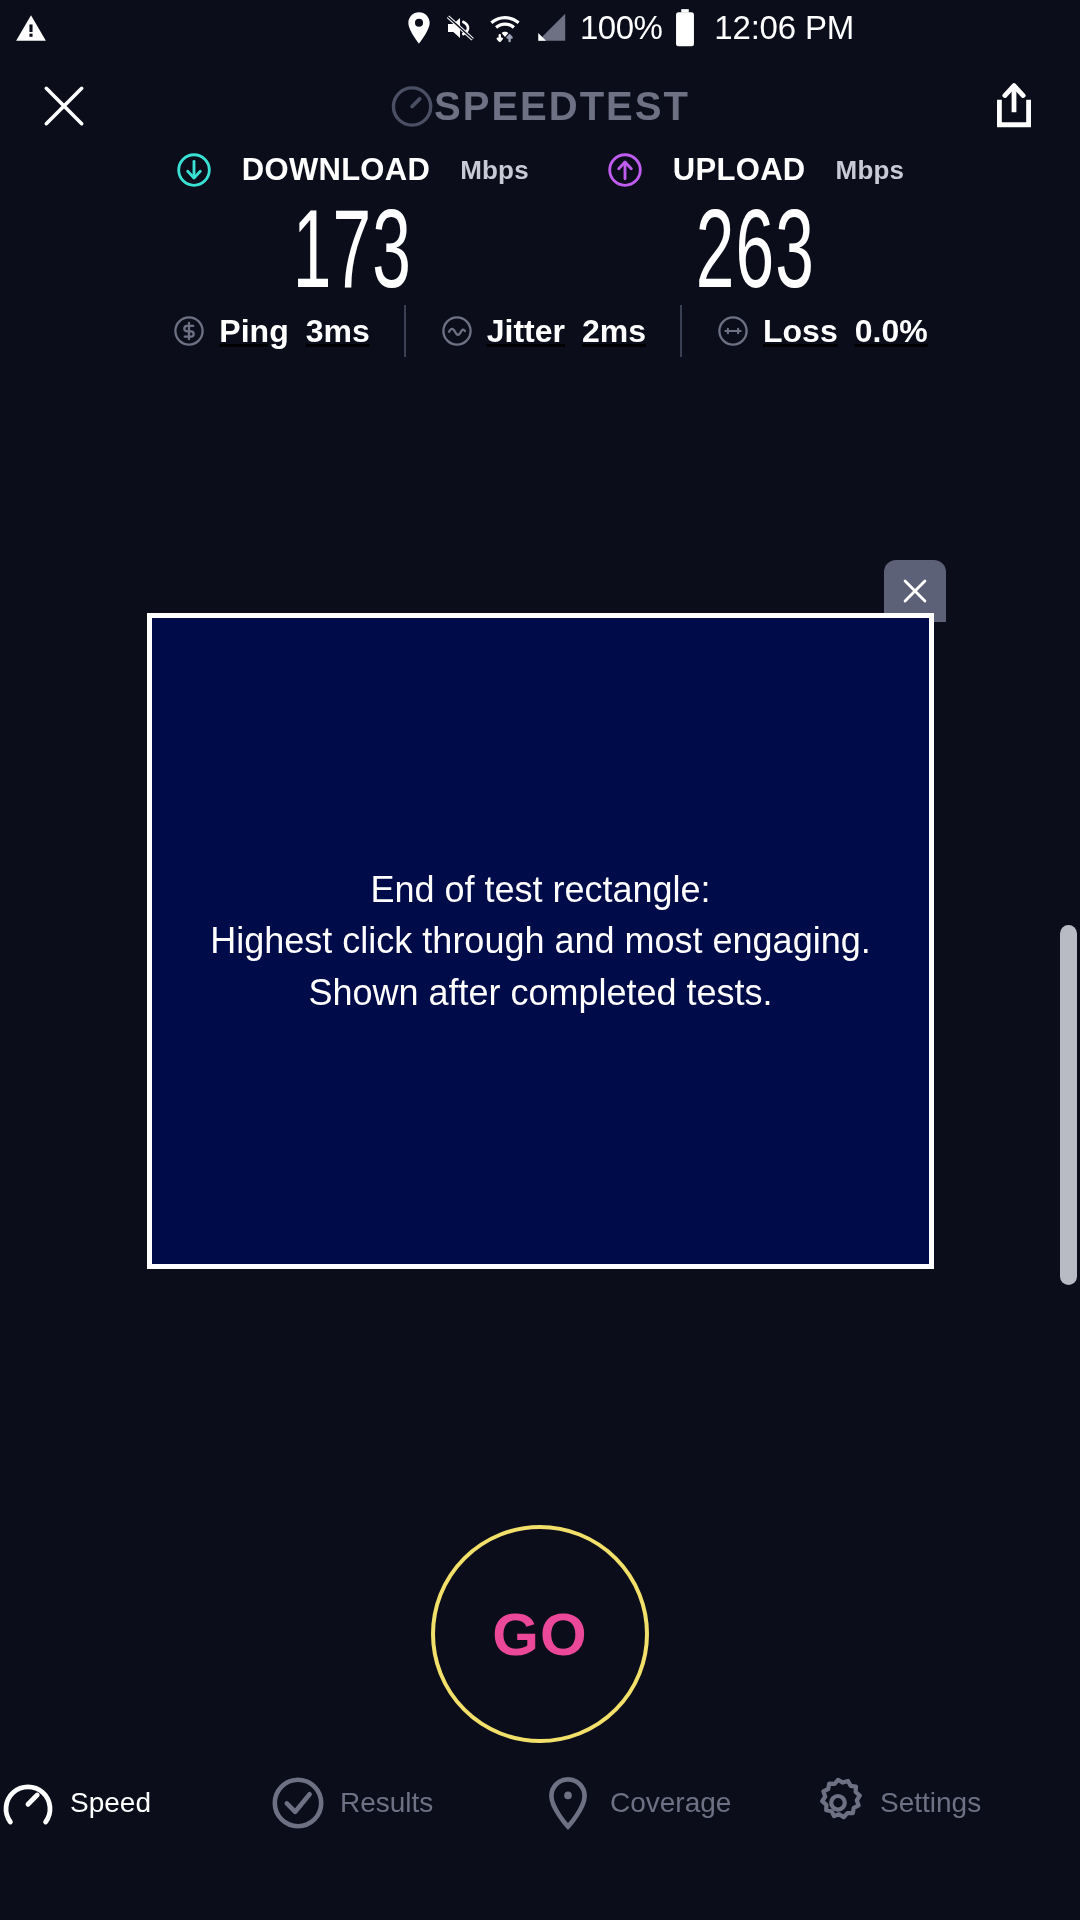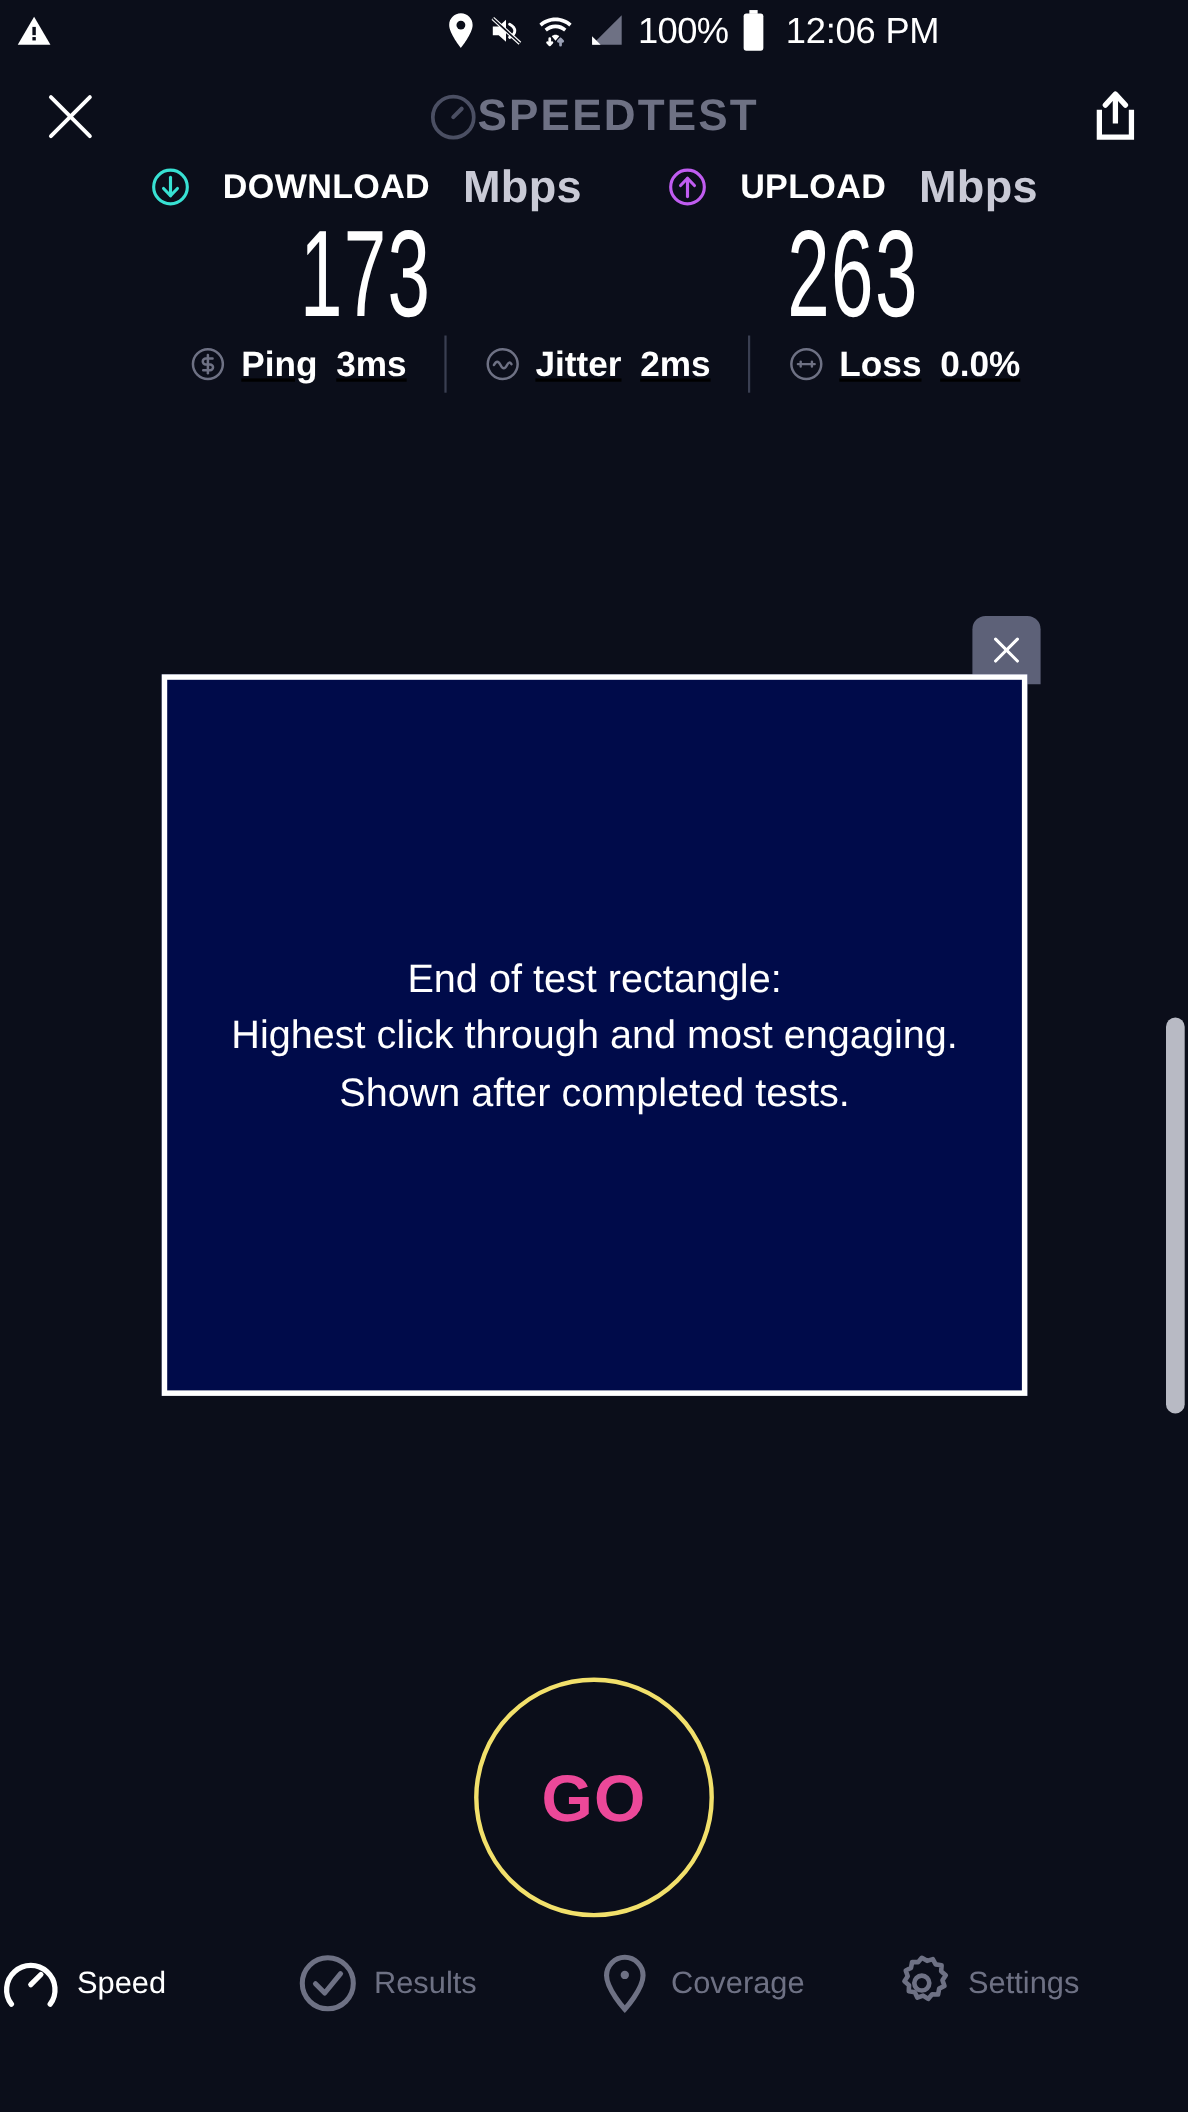--- a/index.html
+++ b/index.html
@@ -35,21 +35,21 @@
   }
   .hdr-share{ position:absolute; right:38px; top:50%; transform:translateY(-50%);
               width:56px; height:56px; display:flex; align-items:center; justify-content:center; }
 
   
   .results{ position:absolute; left:0; top:148px; width:1080px; }
   .dl-ul-row{ display:flex; justify-content:center; gap:78px; }
   .du-block{ display:flex; flex-direction:column; align-items:center; }
   .du-head{ display:flex; align-items:center; gap:30px; height:44px; }
   .du-label{ font-size:31px; font-weight:bold; color:#ffffff; letter-spacing:0.3px; }
-  .du-unit{ font-size:41px; font-weight:bold; color:#c9cad6; letter-spacing:0.2px; }
+  .du-unit{ font-size:26px; font-weight:bold; color:#c9cad6; letter-spacing:0.2px; }
   .du-value{
     font-size:112px; color:#ffffff; line-height:1.05;
     font-family:"Liberation Sans Narrow","Liberation Sans",sans-serif;
     transform:scaleX(0.62); transform-origin:center top;
     font-weight:300; letter-spacing:2px;
     margin-top:-2px;
   }
   .du-value-wrap{ height:118px; display:flex; align-items:flex-start; justify-content:center; }
 
   

